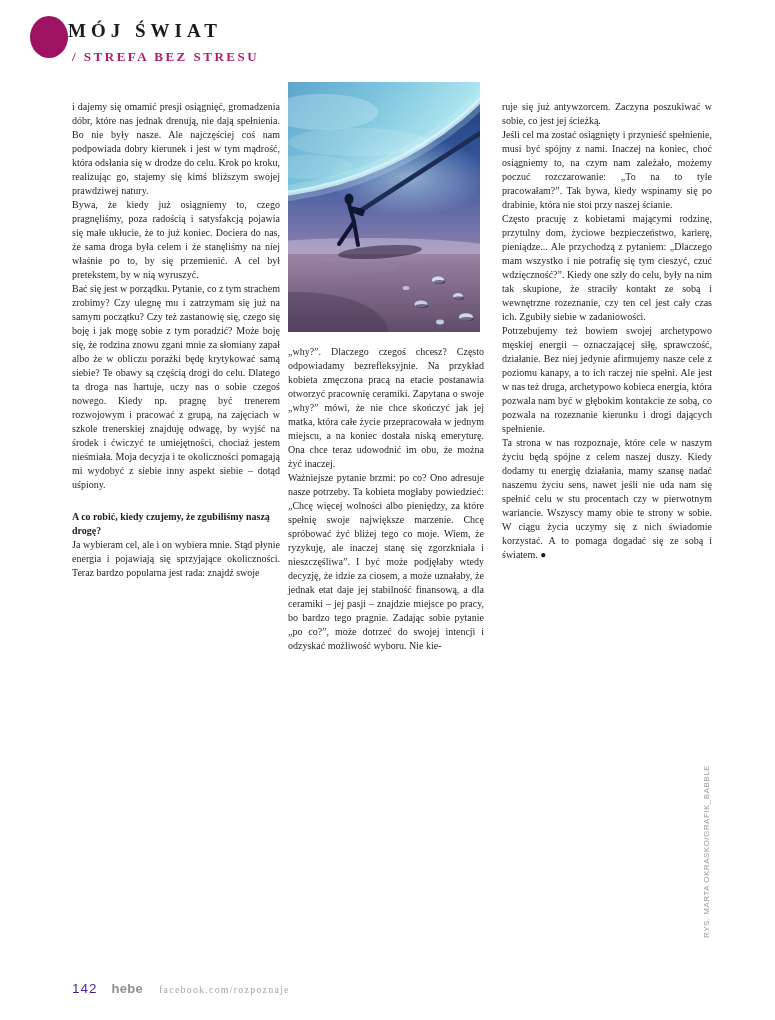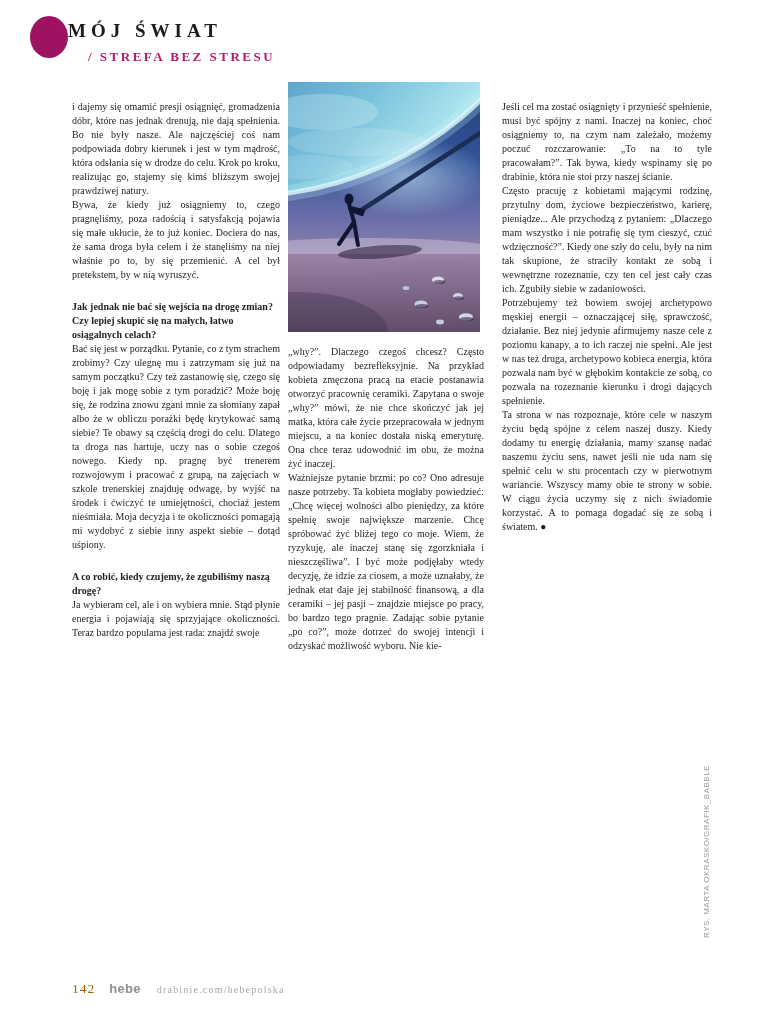--- a/index.html
+++ b/index.html
@@ -13,21 +13,21 @@
   .brand-dot{
     position:absolute;left:30px;top:16px;width:38px;height:42px;
     border-radius:50%;background:#9e1262;
   }
   .section-title{
     position:absolute;left:68px;top:20px;margin:0;
     font-family:"Liberation Serif",serif;font-size:19px;font-weight:bold;
     letter-spacing:5px;color:#1c1c1c;white-space:nowrap;
   }
   .section-subtitle{
-    position:absolute;left:88px;top:49px;margin:0;
+    position:absolute;left:72px;top:49px;margin:0;
     font-family:"Liberation Serif",serif;font-size:13px;font-weight:bold;
     letter-spacing:2.5px;color:#b4186e;white-space:nowrap;
   }
   
   .columns{
     position:absolute;left:72px;top:100px;width:640px;
     display:flex;align-items:flex-start;
   }
   .col{color:#1e1e1e;font-size:10px;line-height:14px;text-align:justify;}
   .col p{margin:0;}
@@ -45,21 +45,21 @@
     position:absolute;left:702px;top:786px;height:152px;
     writing-mode:vertical-rl;transform:rotate(180deg);
     font-family:"Liberation Sans",sans-serif;font-size:8px;color:#9a9a9a;
     letter-spacing:.5px;white-space:nowrap;
   }
   
   .footer{
     position:absolute;left:72px;top:981px;display:flex;align-items:baseline;
   }
   .page-number{
-    font-family:Liberation Serif, serif;font-size:13.5px;color:#a16207;letter-spacing:1px;
+    font-family:Liberation Sans, sans-serif;font-size:13.5px;color:#4c1d95;letter-spacing:1px;
   }
   .footer-brand{
     margin-left:14px;font-family:"Liberation Sans",sans-serif;font-weight:bold;
     font-size:13px;color:#8f8f8f;letter-spacing:.3px;text-align:right;
   }
   .footer-url{
     margin-left:16px;font-family:"Liberation Serif",serif;font-size:10px;
     color:#a6a6a6;letter-spacing:1.2px;
   }
 </style>
@@ -70,21 +70,20 @@
 
   <div class="brand-dot"></div>
   <h1 class="section-title">MÓJ ŚWIAT</h1>
   <h2 class="section-subtitle">/ STREFA BEZ STRESU</h2>
 
   <div class="columns">
 
     <div class="col col-1">
       <p>i dajemy się omamić presji osiągnięć, gromadzenia dóbr, które nas jednak drenują, nie dają spełnienia. Bo nie były nasze. Ale najczęściej coś nam podpowiada dobry kierunek i jest w tym mądrość, która odsłania się w drodze do celu. Krok po kroku, realizując go, stajemy się kimś bliższym swojej prawdziwej natury.</p>
       <p>Bywa, że kiedy już osiągniemy to, czego pragnęliśmy, poza radością i satysfakcją pojawia się małe ukłucie, że to już koniec. Dociera do nas, że sama droga była celem i że stanęliśmy na niej właśnie po to, by się przemienić. A cel był pretekstem, by w nią wyruszyć.</p>
-      <p class="heading">Jak jednak nie bać się wejścia na drogę zmian? Czy lepiej skupić się na małych, łatwo osiągalnych celach?</p>
       <p>Bać się jest w porządku. Pytanie, co z tym strachem zrobimy? Czy ulegnę mu i zatrzymam się już na samym początku? Czy też zastanowię się, czego się boję i jak mogę sobie z tym poradzić? Może boję się, że rodzina znowu zgani mnie za słomiany zapał albo że w obliczu porażki będę krytykować samą siebie? Te obawy są częścią drogi do celu. Dlatego ta droga nas hartuje, uczy nas o sobie czegoś nowego. Kiedy np. pragnę być trenerem rozwojowym i pracować z grupą, na zajęciach w szkole trenerskiej znajduję odwagę, by wyjść na środek i ćwiczyć te umiejętności, chociaż jestem nieśmiała. Moja decyzja i te okoliczności pomagają mi wydobyć z siebie inny aspekt siebie – dotąd uśpiony.</p>
       <p class="heading">A co robić, kiedy czujemy, że zgubiliśmy naszą drogę?</p>
       <p>Ja wybieram cel, ale i on wybiera mnie. Stąd płynie energia i pojawiają się sprzyjające okoliczności. Teraz bardzo popularna jest rada: znajdź swoje</p>
     </div>
 
     <div class="col col-2">
       <div class="illustration">
         <svg width="192" height="250" viewBox="0 0 192 250" xmlns="http://www.w3.org/2000/svg">
           <defs>
             <linearGradient id="sky" x1="0" y1="0" x2="0" y2="1">
@@ -156,29 +155,30 @@
             <ellipse cx="152" cy="240" rx="4" ry="2.4" fill="#c4cadd"></ellipse>
             <ellipse cx="118" cy="206" rx="3.4" ry="2" fill="#c4cadd" opacity="0.9"></ellipse>
           </g>
         </svg>
       </div>
       <p>„why?”. Dlaczego czegoś chcesz? Często odpowiadamy bezrefleksyjnie. Na przykład kobieta zmęczona pracą na etacie postanawia otworzyć pracownię ceramiki. Zapytana o swoje „why?” mówi, że nie chce skończyć jak jej matka, która całe życie przepracowała w jednym miejscu, a na koniec dostała niską emeryturę. Ona chce teraz udowodnić im obu, że można żyć inaczej.</p>
       <p>Ważniejsze pytanie brzmi: po co? Ono adresuje nasze potrzeby. Ta kobieta mogłaby powiedzieć: „Chcę więcej wolności albo pieniędzy, za które spełnię swoje największe marzenie. Chcę spróbować żyć bliżej tego co moje. Wiem, że ryzykuję, ale inaczej stanę się zgorzkniała i nieszczęśliwa”. I być może podjęłaby wtedy decyzję, że idzie za ciosem, a może uznałaby, że jednak etat daje jej stabilność finansową, a dla ceramiki – jej pasji – znajdzie miejsce po pracy, bo bardzo tego pragnie. Zadając sobie pytanie „po co?”, może dotrzeć do swojej intencji i odzyskać możliwość wyboru. Nie kie-</p>
     </div>
 
     <div class="col col-3">
+      <p>ruje się już antywzorcem. Zaczyna poszukiwać w sobie, co jest jej ścieżką.</p>
       <p>Jeśli cel ma zostać osiągnięty i przynieść spełnienie, musi być spójny z nami. Inaczej na koniec, choć osiągniemy to, na czym nam zależało, możemy poczuć rozczarowanie: „To na to tyle pracowałam?”. Tak bywa, kiedy wspinamy się po drabinie, która nie stoi przy naszej ścianie.</p>
       <p>Często pracuję z kobietami mającymi rodzinę, przytulny dom, życiowe bezpieczeństwo, karierę, pieniądze... Ale przychodzą z pytaniem: „Dlaczego mam wszystko i nie potrafię się tym cieszyć, czuć wdzięczność?”. Kiedy one szły do celu, były na nim tak skupione, że straciły kontakt ze sobą i wewnętrzne rozeznanie, czy ten cel jest cały czas ich. Zgubiły siebie w zadaniowości.</p>
       <p>Potrzebujemy też bowiem swojej archetypowo męskiej energii – oznaczającej siłę, sprawczość, działanie. Bez niej jedynie afirmujemy nasze cele z poziomu kanapy, a to ich raczej nie spełni. Ale jest w nas też druga, archetypowo kobieca energia, która pozwala nam być w głębokim kontakcie ze sobą, co pozwala na rozeznanie kierunku i drogi dających spełnienie.</p>
       <p>Ta strona w nas rozpoznaje, które cele w naszym życiu będą spójne z celem naszej duszy. Kiedy dodamy tu energię działania, mamy szansę nadać naszemu życiu sens, nawet jeśli nie uda nam się spełnić celu w stu procentach czy w pierwotnym wariancie. Wszyscy mamy obie te strony w sobie. W ciągu życia uczymy się z nich świadomie korzystać. A to pomaga dogadać się ze sobą i światem. ●</p>
     </div>
 
   </div>
 
   <div class="credit">RYS. MARTA OKRASKO/GRAFIK_BABBLE</div>
 
   <div class="footer">
     <span class="page-number">142</span>
     <span class="footer-brand">hebe</span>
-    <span class="footer-url">drabinie.com/hebepolska</span>
+    <span class="footer-url">facebook.com/rozpoznaje</span>
   </div>
 
 </div>
 
 </body></html>

